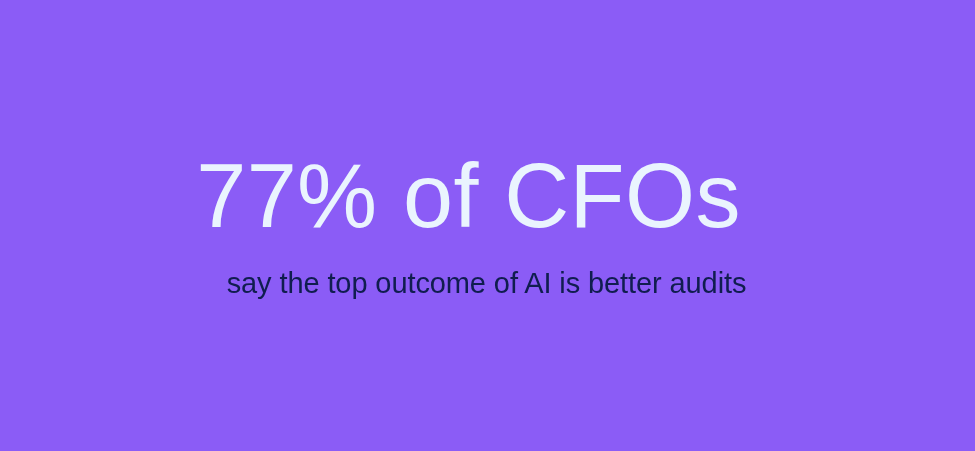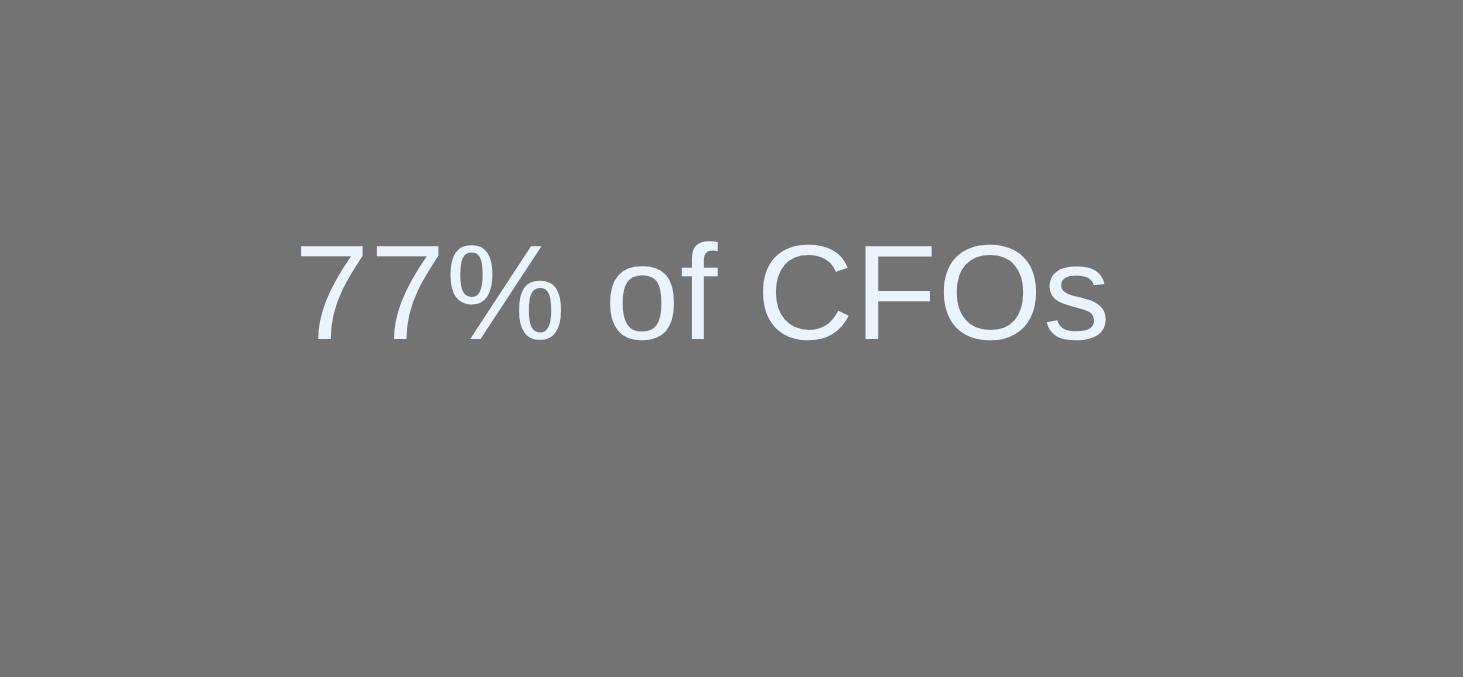--- a/index.html
+++ b/index.html
@@ -9,21 +9,21 @@
   body {
     background: #ffffff;
     font-family: "Liberation Sans", sans-serif;
   }
 
   .slide {
     position: relative;
     width: 975px;
     height: 451px;
     overflow: hidden;
-    background: #737373;
+    background: #8b5cf6;
   }
 
   .headline {
     position: absolute;
     left: 0;
     width: 937px;
     top: 151px;
     text-align: center;
     font-family: "Liberation Sans", sans-serif;
     font-size: 90px;
@@ -62,15 +62,16 @@
     white-space: nowrap;
   }
 </style>
 </head>
 <body>
 
 <div class="slide">
 
   <div class="headline">77% of CFOs</div>
 
+  <div class="subheadline">say the top outcome of AI is better audits</div>
 
 
 </div>
 
 </body></html>

